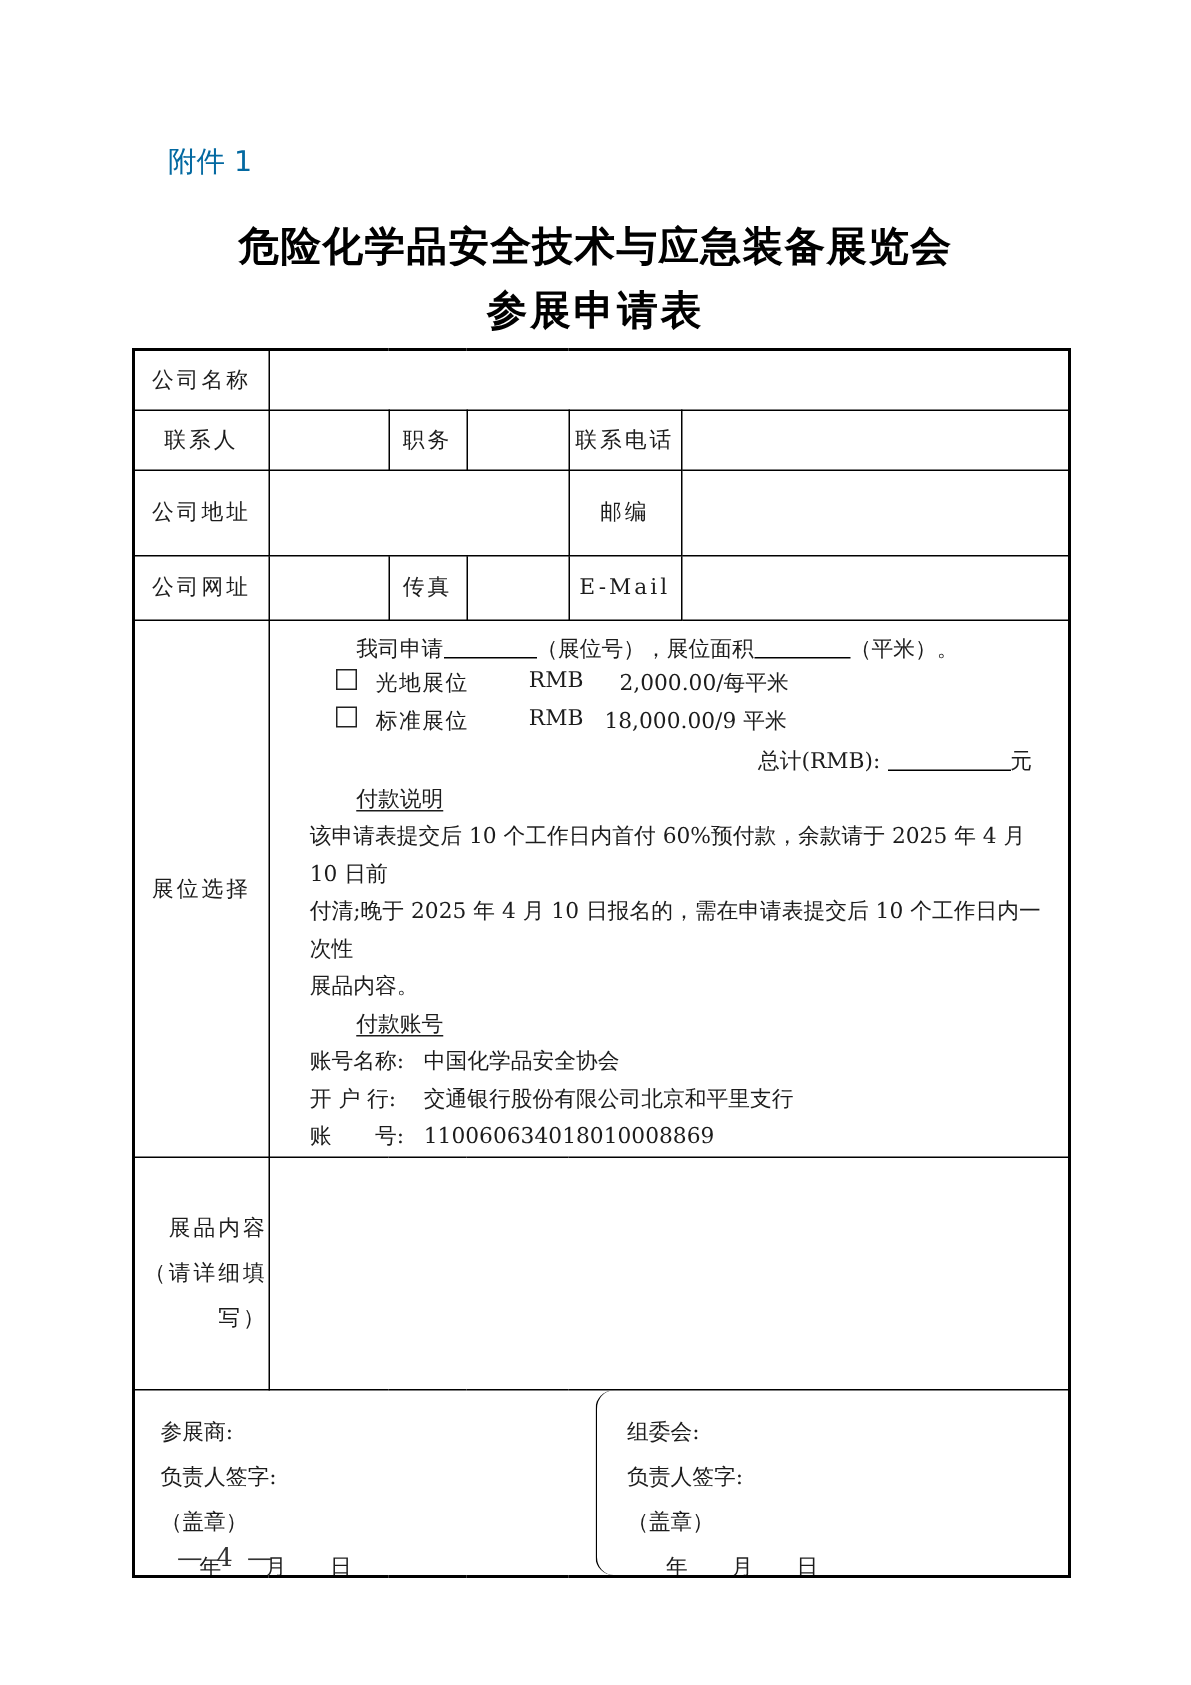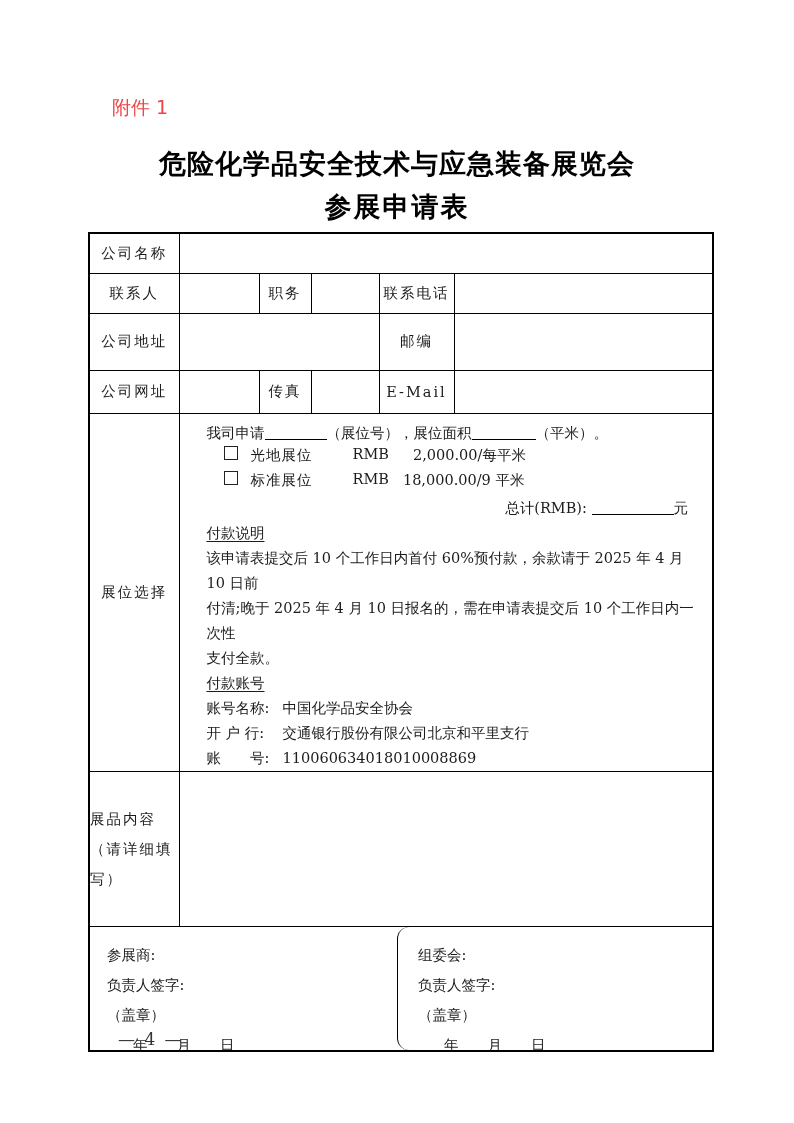--- a/index.html
+++ b/index.html
@@ -4,21 +4,21 @@
 <style>
   html,body { margin:0; padding:0; background:#ffffff; }
   .page {
     position:relative; width:794px; height:1123px; background:#ffffff;
     font-family:"DejaVu Serif","Liberation Serif",serif;
     color:#1c1c1c; overflow:hidden;
   }
   .attachment {
     position:absolute; left:112px; top:95px;
     font-family:"DejaVu Sans","Liberation Sans",sans-serif;
-    font-size:19px; font-weight:500; color:#ef4444;
+    font-size:19px; font-weight:500; color:#0369a1;
   }
   .title {
     position:absolute; top:146px; left:0; width:100%; text-align:center;
     font-size:27px; font-weight:700; letter-spacing:1px; color:#000;
   }
   .subtitle {
     position:absolute; top:189px; left:0; width:100%; text-align:center;
     font-size:27px; font-weight:700; letter-spacing:2px; color:#000;
   }
   table.form {
@@ -29,37 +29,37 @@
   table.form td {
     border:1px solid #000; font-size:14.5px; padding:0; color:#1c1c1c;
     overflow:hidden;
   }
   td.lbl { text-align:center; vertical-align:middle; letter-spacing:2px; }
   td.field { vertical-align:middle; }
 
   
   td.booth-cell { vertical-align:top; }
   .booth { padding:7px 8px 0 27px; }
-  .booth .bl { line-height:25px; }
+  .booth .bl { line-height:25px;margin-left:31px; }
   .blank { display:inline-block; border-bottom:1px solid #000; height:14px; vertical-align:-2px; }
   .blank.b1 { width:62px; } .blank.b2 { width:64px; } .blank.bt { width:82px; }
   .opt { display:flex; align-items:flex-start; margin-left:17px; height:25px; }
   .cb { width:12px; height:12px; border:1.5px solid #222; flex:0 0 auto; background:#fff; }
   .opt-name { margin-left:13px; letter-spacing:1px; }
   .opt-cur { margin-left:40px; }
   .opt-price1 { margin-left:24px; }
   .opt-price2 { margin-left:14px; }
   .total-line { text-align:right; padding-right:16px; line-height:25px; }
   .u { text-decoration:underline; text-underline-offset:3px; }
   .note-line { line-height:25px; }
   .acct-row { line-height:25px; }
   .acct-label { display:inline-block; width:76px; white-space:pre; }
 
   
-  td.exh { text-align:left; vertical-align:middle; }
+  td.exh { text-align:right; vertical-align:middle; }
   .exh-line { line-height:30px; letter-spacing:2px; }
 
   
   td.sig-outer { padding:0; }
   .sig-wrap { display:flex; width:100%; height:123px; }
   .sig { box-sizing:border-box; padding:13px 0 0 17px; line-height:30px; font-size:14.5px; }
   .sig-left { width:307px; flex:0 0 auto; }
   .sig-right { flex:1 1 auto; border-left:1px solid #000; padding-left:20px;border-radius:12px; }
   .sig .date { margin-left:26px; white-space:pre; }
 
@@ -136,21 +136,21 @@
             <span class="opt-name">标准展位</span>
             <span class="opt-cur">RMB</span>
             <span class="opt-price2">18,000.00/9 平米</span>
           </div>
 
           <div class="total-line"><span>总计(RMB):</span> <span class="blank bt"></span><span>元</span></div>
 
           <div class="bl"><span class="u">付款说明</span></div>
           <div class="note-line">该申请表提交后 10 个工作日内首付 60%预付款，余款请于 2025 年 4 月 10 日前</div>
           <div class="note-line">付清;晚于 2025 年 4 月 10 日报名的，需在申请表提交后 10 个工作日内一次性</div>
-          <div class="note-line">支付全款。</div>
+          <div class="note-line">展品内容。</div>
 
           <div class="bl"><span class="u">付款账号</span></div>
           <div class="acct-row"><span class="acct-label">账号名称:</span><span>中国化学品安全协会</span></div>
           <div class="acct-row"><span class="acct-label">开 户 行:</span><span>交通银行股份有限公司北京和平里支行</span></div>
           <div class="acct-row"><span class="acct-label">账　　号:</span><span>110060634018010008869</span></div>
         </div>
       </td>
     </tr>
 
     <tr style="height:155px">

